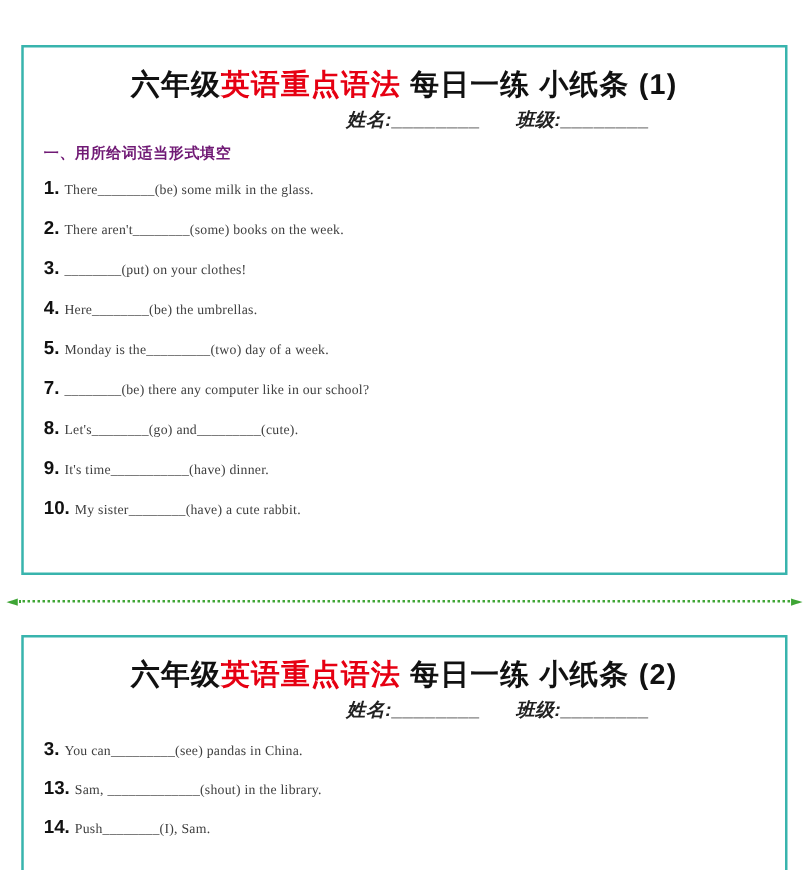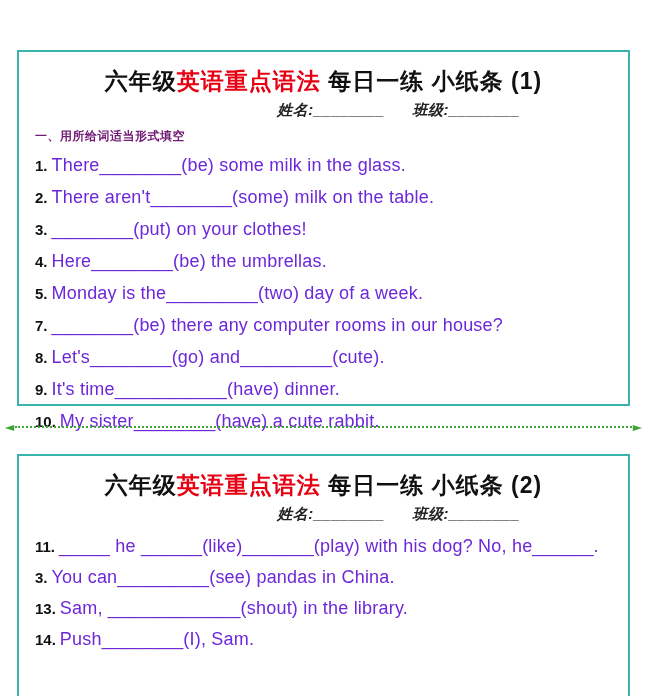--- a/index.html
+++ b/index.html
@@ -11,21 +11,21 @@
     font-family: "Liberation Sans", "DejaVu Sans", sans-serif;
   }
   .sheet { position: relative; width: 647px; height: 696px; }
 
   .card {
     margin: 0 17px;
     border: 2px solid #38b4ad;
     background: #ffffff;
     padding: 10px 14px 8px 14px;
   }
-  .card1 { margin-top: 50px; height: 356px; }
+  .card1 { margin-top: 36px; height: 424px; }
   .card2 { margin-top: 0; height: 280px; }
 
   .title {
     margin: 4px 0 4px 0;
     text-align: center;
     font-size: 23px;
     font-weight: bold;
     letter-spacing: 1px;
     color: #111;
   }
@@ -58,23 +58,23 @@
     white-space: nowrap;
   }
   .item .num {
     font-weight: bold;
     font-size: 15px;
     color: #111;
     margin-right: 4px;
     font-family: "Liberation Sans", sans-serif;
   }
   .item .txt {
-    font-family: Liberation Sans, sans-serif;
-    font-size: 18px;
-    color: #6d28d9;
+    font-family: Liberation Serif, serif;
+    font-size: 11px;
+    color: #404040;
     letter-spacing: 0.2px;
   }
 
   .items2 { margin-top: 12px; }
   .items2 .item { margin-bottom: 10px; }
 
   .cutline {
     display: flex;
     align-items: center;
     margin: 16px 4px 22px 4px;
@@ -106,38 +106,38 @@
     </div>
 
     <div class="section-header">一、用所给词适当形式填空</div>
 
     <div class="items">
   <div class="item">
     <span class="num">1.</span><span class="txt">There________(be) some milk in the glass.</span>
   </div>
 
   <div class="item">
-    <span class="num">2.</span><span class="txt">There aren't________(some) milk on the table.</span>
+    <span class="num">2.</span><span class="txt">There aren't________(some) books on the week.</span>
   </div>
 
   <div class="item">
     <span class="num">3.</span><span class="txt">________(put) on your clothes!</span>
   </div>
 
   <div class="item">
     <span class="num">4.</span><span class="txt">Here________(be) the umbrellas.</span>
   </div>
 
   <div class="item">
     <span class="num">5.</span><span class="txt">Monday is the_________(two) day of a week.</span>
   </div>
 
 
   <div class="item">
-    <span class="num">7.</span><span class="txt">________(be) there any computer rooms in our house?</span>
+    <span class="num">7.</span><span class="txt">________(be) there any computer like in our school?</span>
   </div>
 
   <div class="item">
     <span class="num">8.</span><span class="txt">Let's________(go) and_________(cute).</span>
   </div>
 
   <div class="item">
     <span class="num">9.</span><span class="txt">It's time___________(have) dinner.</span>
   </div>
 
@@ -154,23 +154,20 @@
   </div>
 
   <section class="card card2">
     <h1 class="title"><span>六年级</span><span class="red">英语重点语法</span><span> 每日一练 小纸条 (2)</span></h1>
 
     <div class="nameline">
       <span>姓名:________</span><span class="gap"></span><span>班级:________</span>
     </div>
 
     <div class="items items2">
-  <div class="item">
-    <span class="num">11.</span><span class="txt">_____ he ______(like)_______(play) with his dog? No, he______.</span>
-  </div>
 
   <div class="item">
     <span class="num">3.</span><span class="txt">You can_________(see) pandas in China.</span>
   </div>
 
   <div class="item">
     <span class="num">13.</span><span class="txt">Sam, _____________(shout) in the library.</span>
   </div>
 
   <div class="item">

